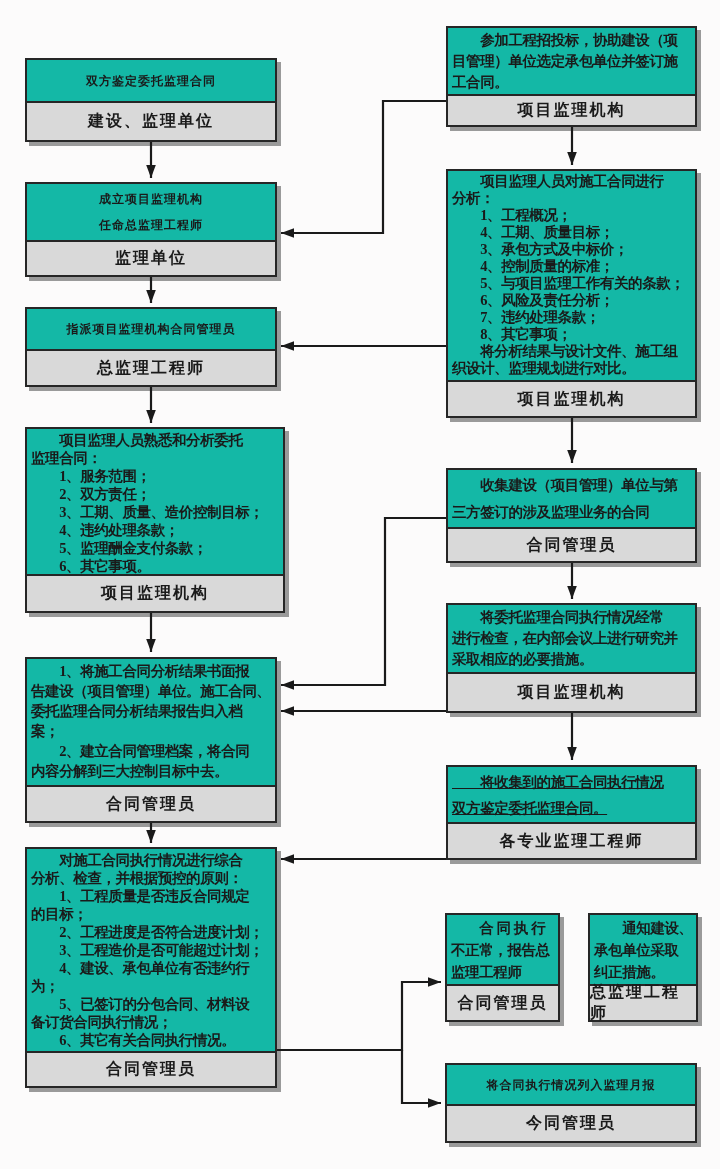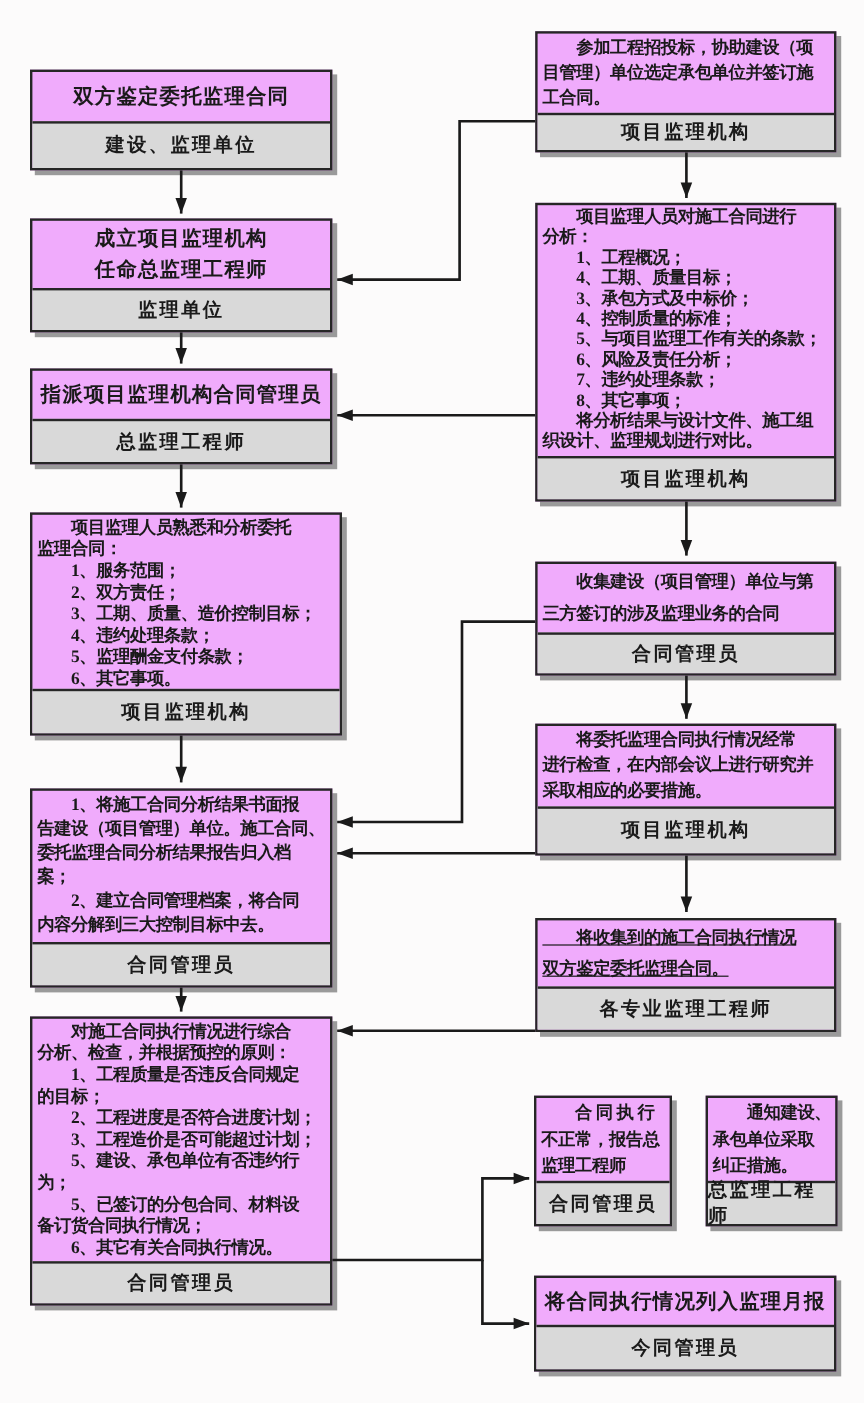--- a/index.html
+++ b/index.html
@@ -4,27 +4,27 @@
 <style>
   html,body{margin:0;padding:0;background:#fcfbfb;}
   #canvas{
     position:relative;width:720px;height:1169px;overflow:hidden;
     background:#fcfbfb;
     font-family:"Liberation Serif","DejaVu Serif",serif;
     color:#1a1a1a;
   }
   .fbox{
     position:absolute;box-sizing:border-box;
-    border:2px solid #262626;background:#f0abfc;
+    border:2px solid #262626;background:#14b8a6;
     box-shadow:4px 4px 0 #9a9a9a;
   }
   .fbody{box-sizing:border-box;overflow:hidden;font-weight:600;}
   .fbody.center{
     display:flex;flex-direction:column;align-items:center;justify-content:center;
-    font-size:17px;line-height:26px;letter-spacing:1px;
+    font-size:12px;line-height:26px;letter-spacing:1px;
   }
   .fbody.left{
     padding:2px 2px 0 4px;font-size:14.5px;letter-spacing:-0.4px;
   }
   .fline{white-space:pre;}
   .ffoot{
     box-sizing:border-box;border-top:2px solid #262626;background:#d9d9d9;
     display:flex;align-items:center;justify-content:center;
     font-size:16px;font-weight:600;letter-spacing:2px;
     position:absolute;left:0;right:0;bottom:0;top:auto;
@@ -92,21 +92,21 @@
       <div class="ffoot" style="height: 36px;">合同管理员</div>
     </div>
     <div class="fbox" style="left: 25px; top: 847px; width: 252px; height: 241px;">
       <div class="fbody left" style="height: 202px; line-height: 18px;">
         <div class="fline">　　对施工合同执行情况进行综合</div>
         <div class="fline">分析、检查，并根据预控的原则：</div>
         <div class="fline">　　1、工程质量是否违反合同规定</div>
         <div class="fline">的目标；</div>
         <div class="fline">　　2、工程进度是否符合进度计划；</div>
         <div class="fline">　　3、工程造价是否可能超过计划；</div>
-        <div class="fline">　　5、建设、承包单位有否违约行</div>
+        <div class="fline">　　4、建设、承包单位有否违约行</div>
         <div class="fline">为；</div>
         <div class="fline">　　5、已签订的分包合同、材料设</div>
         <div class="fline">备订货合同执行情况；</div>
         <div class="fline">　　6、其它有关合同执行情况。</div>
       </div>
       <div class="ffoot" style="height: 35px;">合同管理员</div>
     </div>
     <div class="fbox" style="left: 446px; top: 26px; width: 251px; height: 101px;">
       <div class="fbody left" style="height: 66px; line-height: 21px;">
         <div class="fline">　　参加工程招投标，协助建设（项</div>

